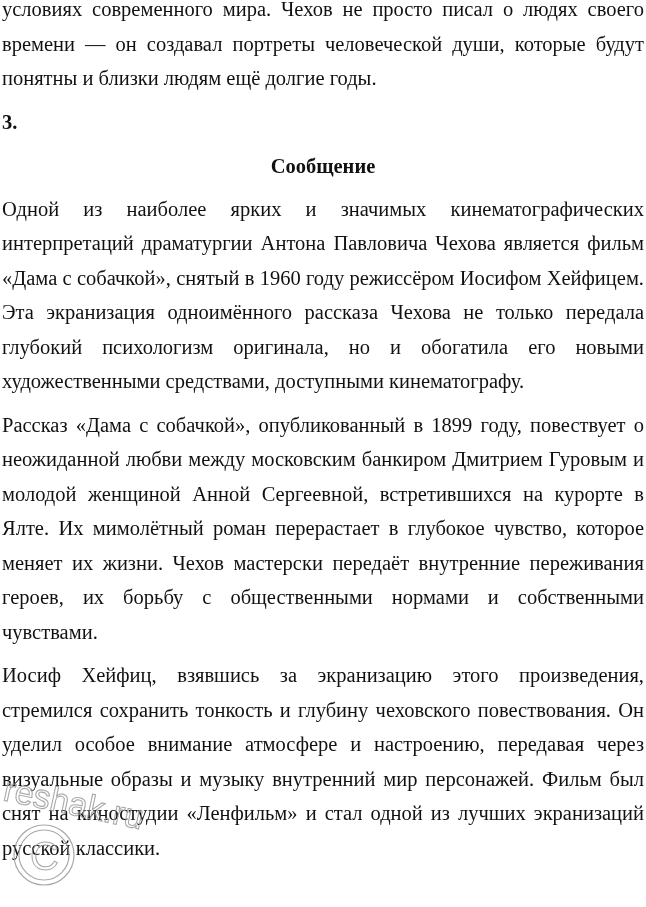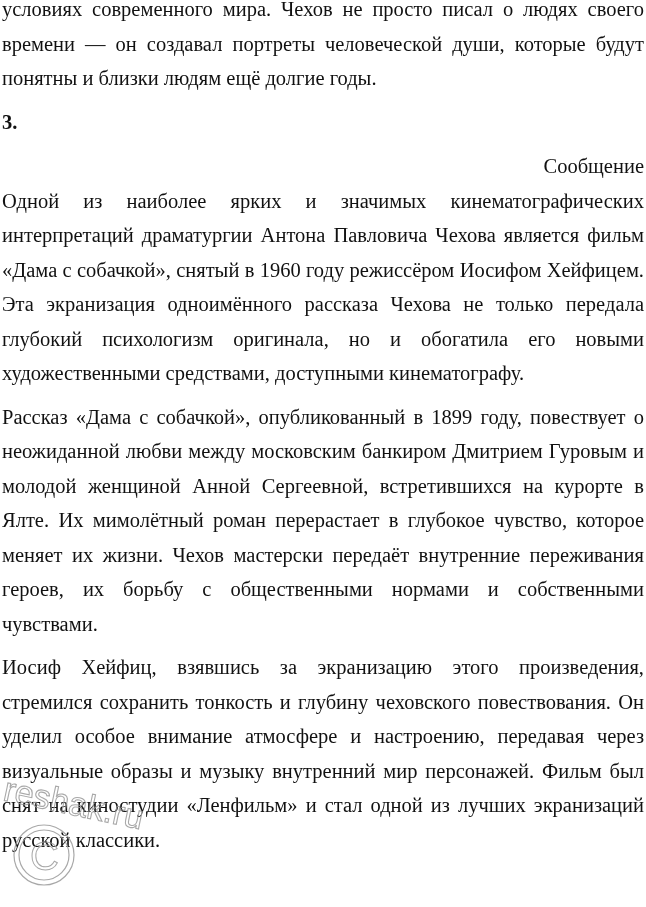--- a/index.html
+++ b/index.html
@@ -29,22 +29,23 @@
     }
     .para {
       margin-bottom: 9px;
     }
     .num {
       font-weight: bold;
       margin-top: 8px;
       margin-bottom: 10px;
     }
     .heading {
-      font-weight: normal;
-      text-align: right;
+      font-weight: bold;
+      text-align: center;
+      margin-bottom: 8px;
     }
     .watermark {
       position: absolute;
       left: 2px;
       top: 770px;
       width: 200px;
       height: 140px;
       pointer-events: none;
     }
   </style>

